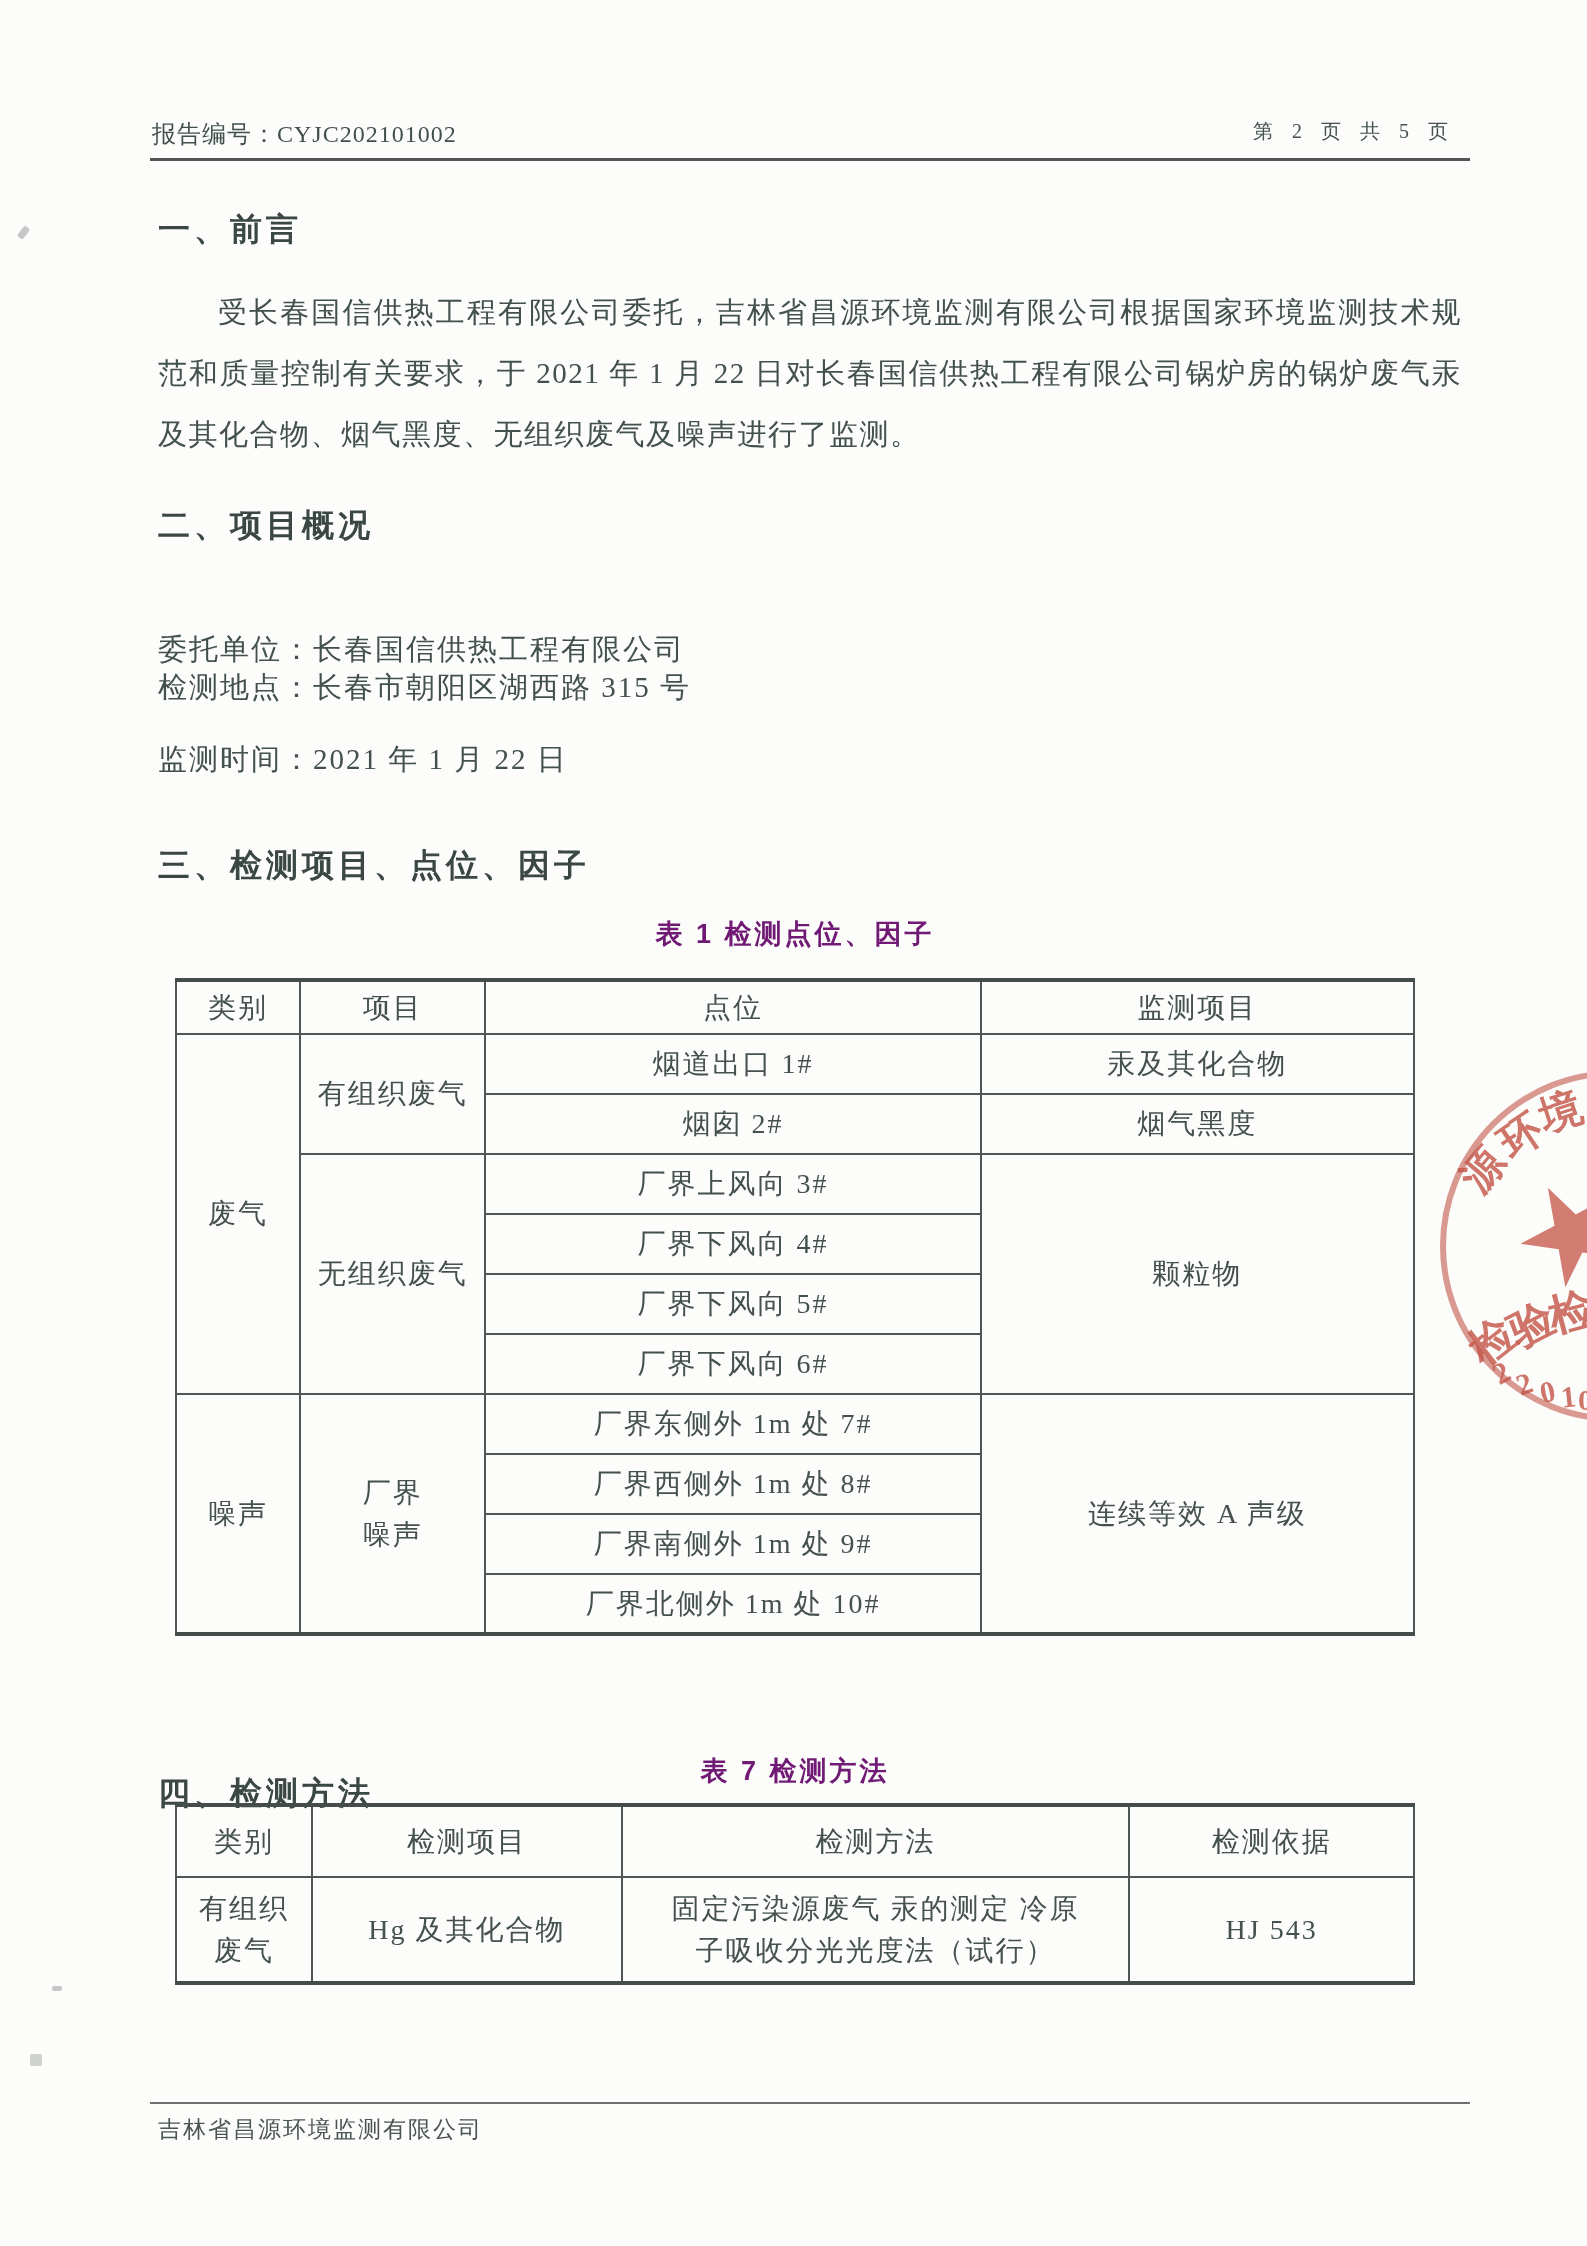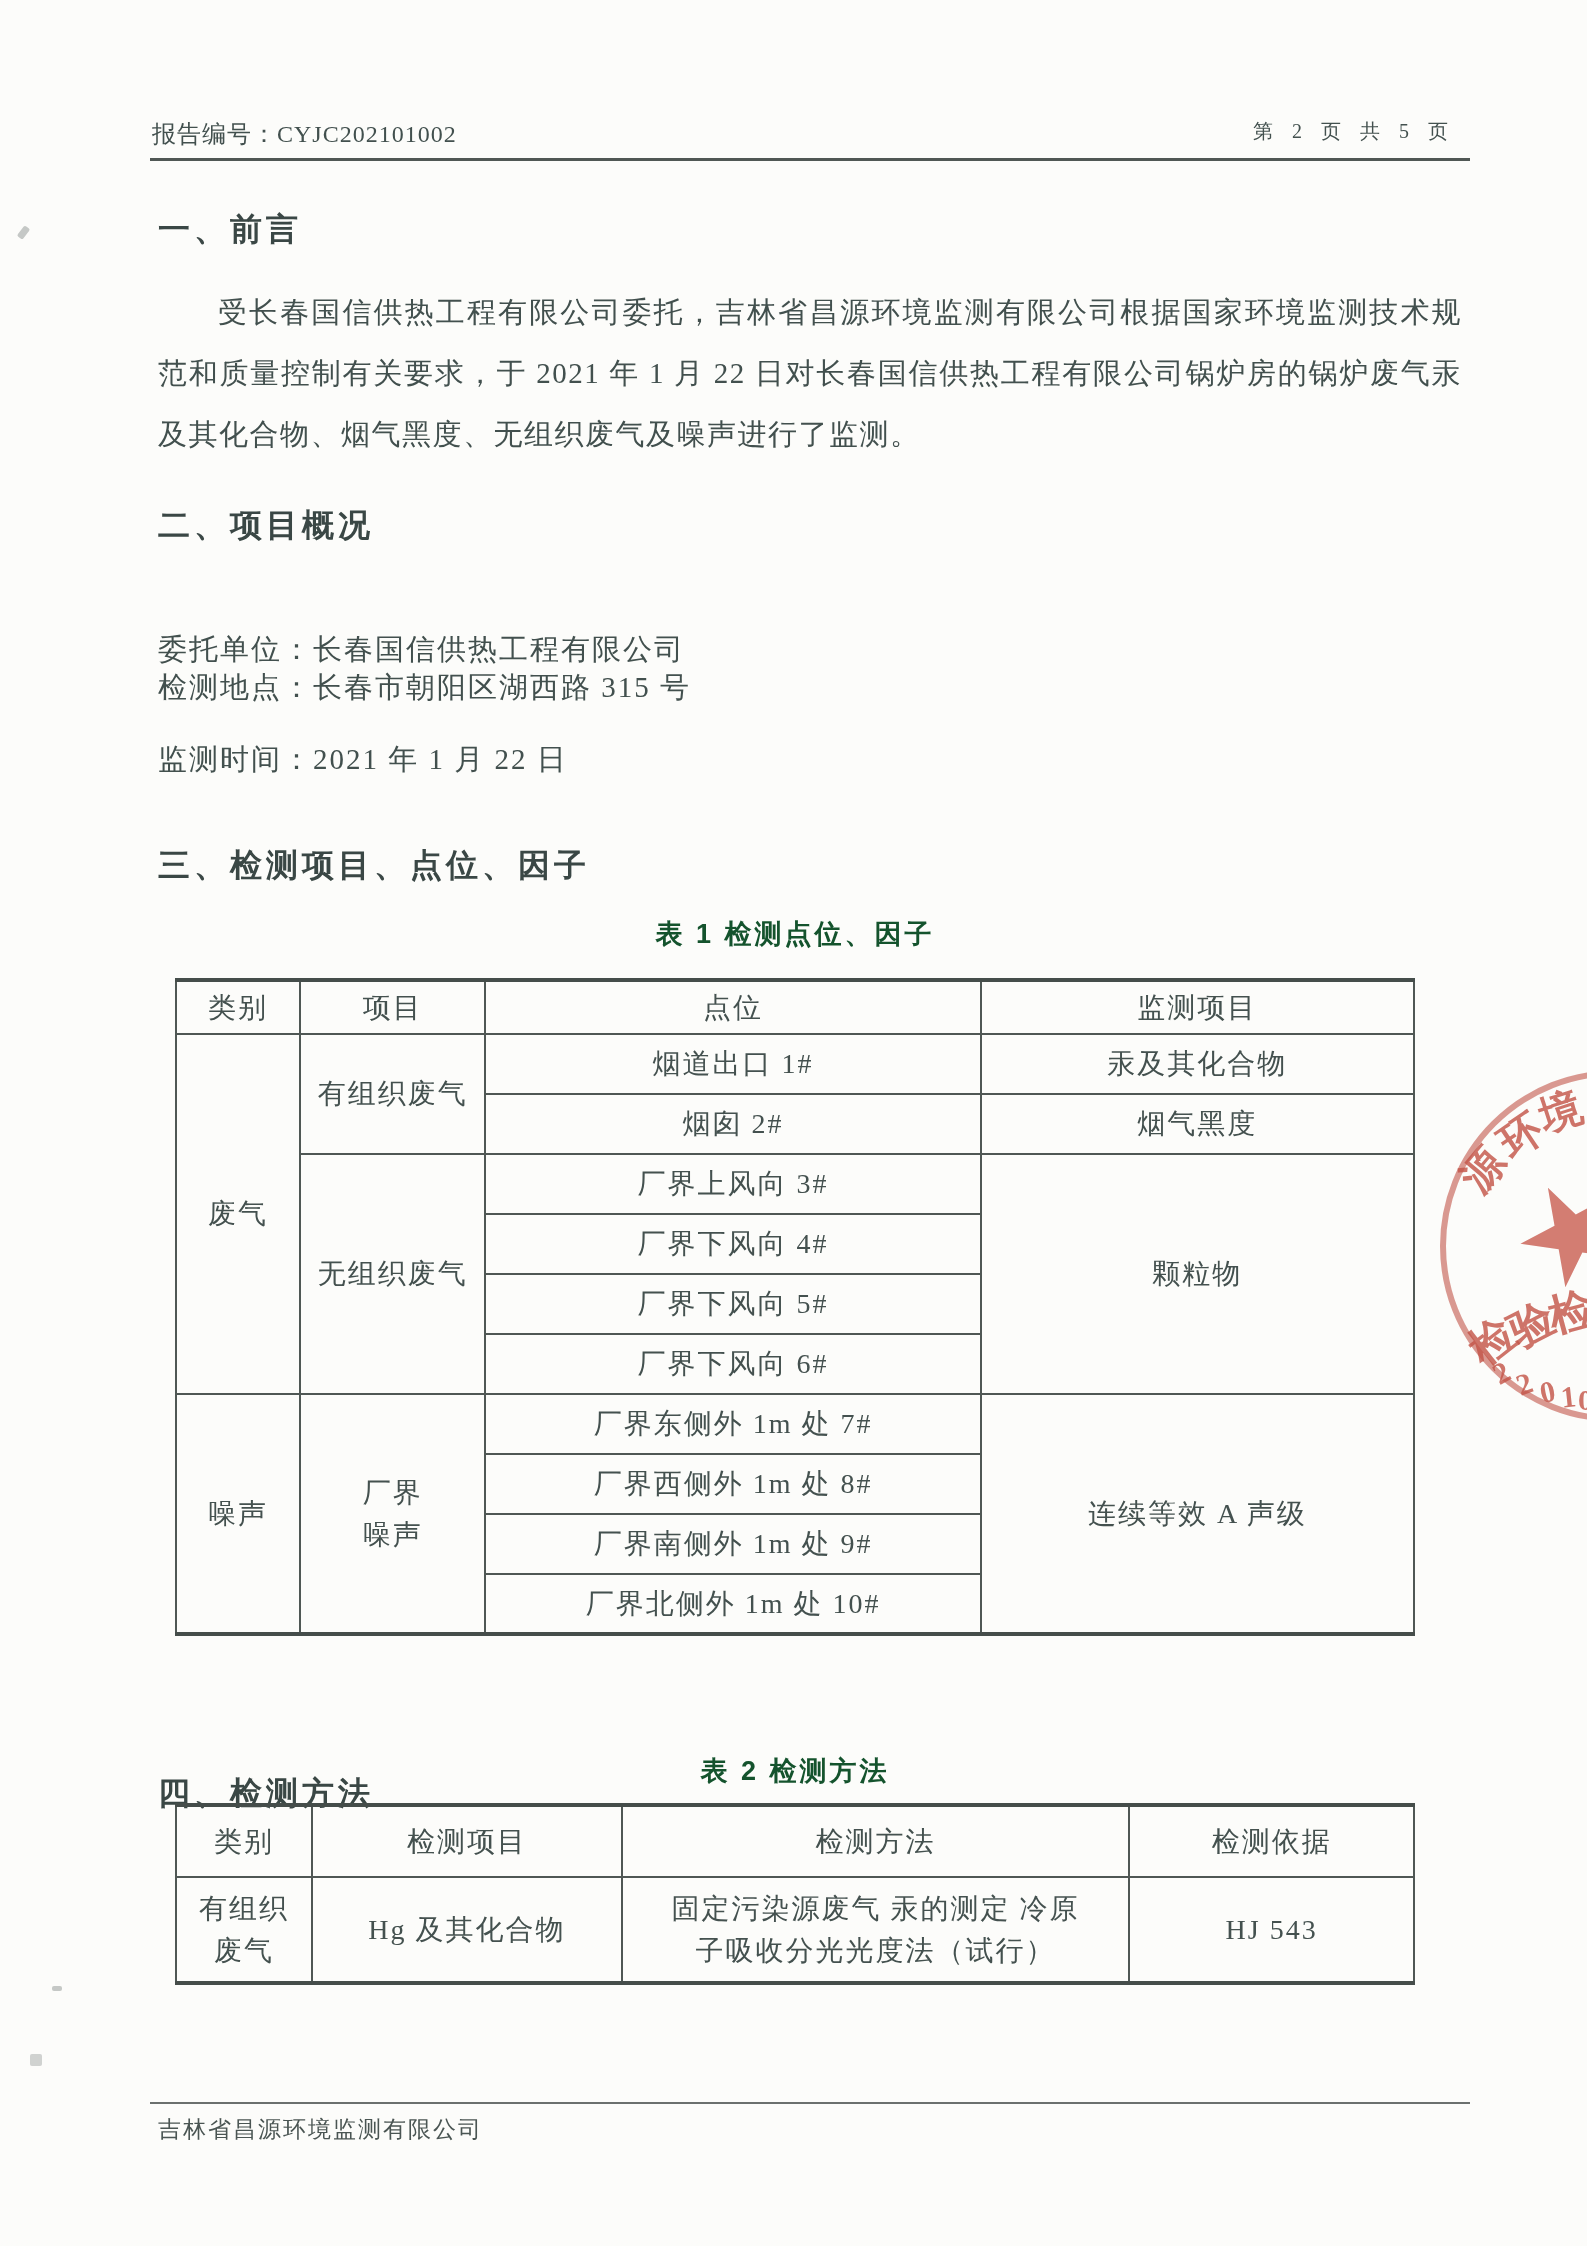--- a/index.html
+++ b/index.html
@@ -35,21 +35,21 @@
   }
   
   .kv{position:absolute;left:158px;font-size:29px;letter-spacing:2px;}
   #kv-0{top:630px}
   #kv-1{top:668px}
   #kv-2{top:740px}
   
   .tbl-caption{
     position:absolute;left:175px;width:1240px;text-align:center;
     font-family:"Liberation Sans","DejaVu Sans",sans-serif;
-    font-weight:600;font-size:27px;letter-spacing:3px;color:#14532d;
+    font-weight:600;font-size:27px;letter-spacing:3px;color:#701a75;
   }
   #caption-1{top:916px}
   #caption-2{top:1753px}
   
   .doc-table{
     position:absolute;left:175px;width:1240px;
     border-collapse:collapse;table-layout:fixed;
   }
   #table-1{top:978px}
   #table-2{top:1803px}
@@ -174,21 +174,21 @@
       <tr>
         <td>厂界南侧外 1m 处 9#</td>
       </tr>
       <tr>
         <td>厂界北侧外 1m 处 10#</td>
       </tr>
     </tbody>
   </table>
 
   <div class="sec-title" id="title-4">四、检测方法</div>
-  <div class="tbl-caption" id="caption-2">表 2  检测方法</div>
+  <div class="tbl-caption" id="caption-2">表 7  检测方法</div>
 
   <table class="doc-table" id="table-2">
     <colgroup>
         <col style="width:11%">
         <col style="width:25%">
         <col style="width:41%">
         <col style="width:23%">
       </colgroup>
     <thead>
       <tr>

